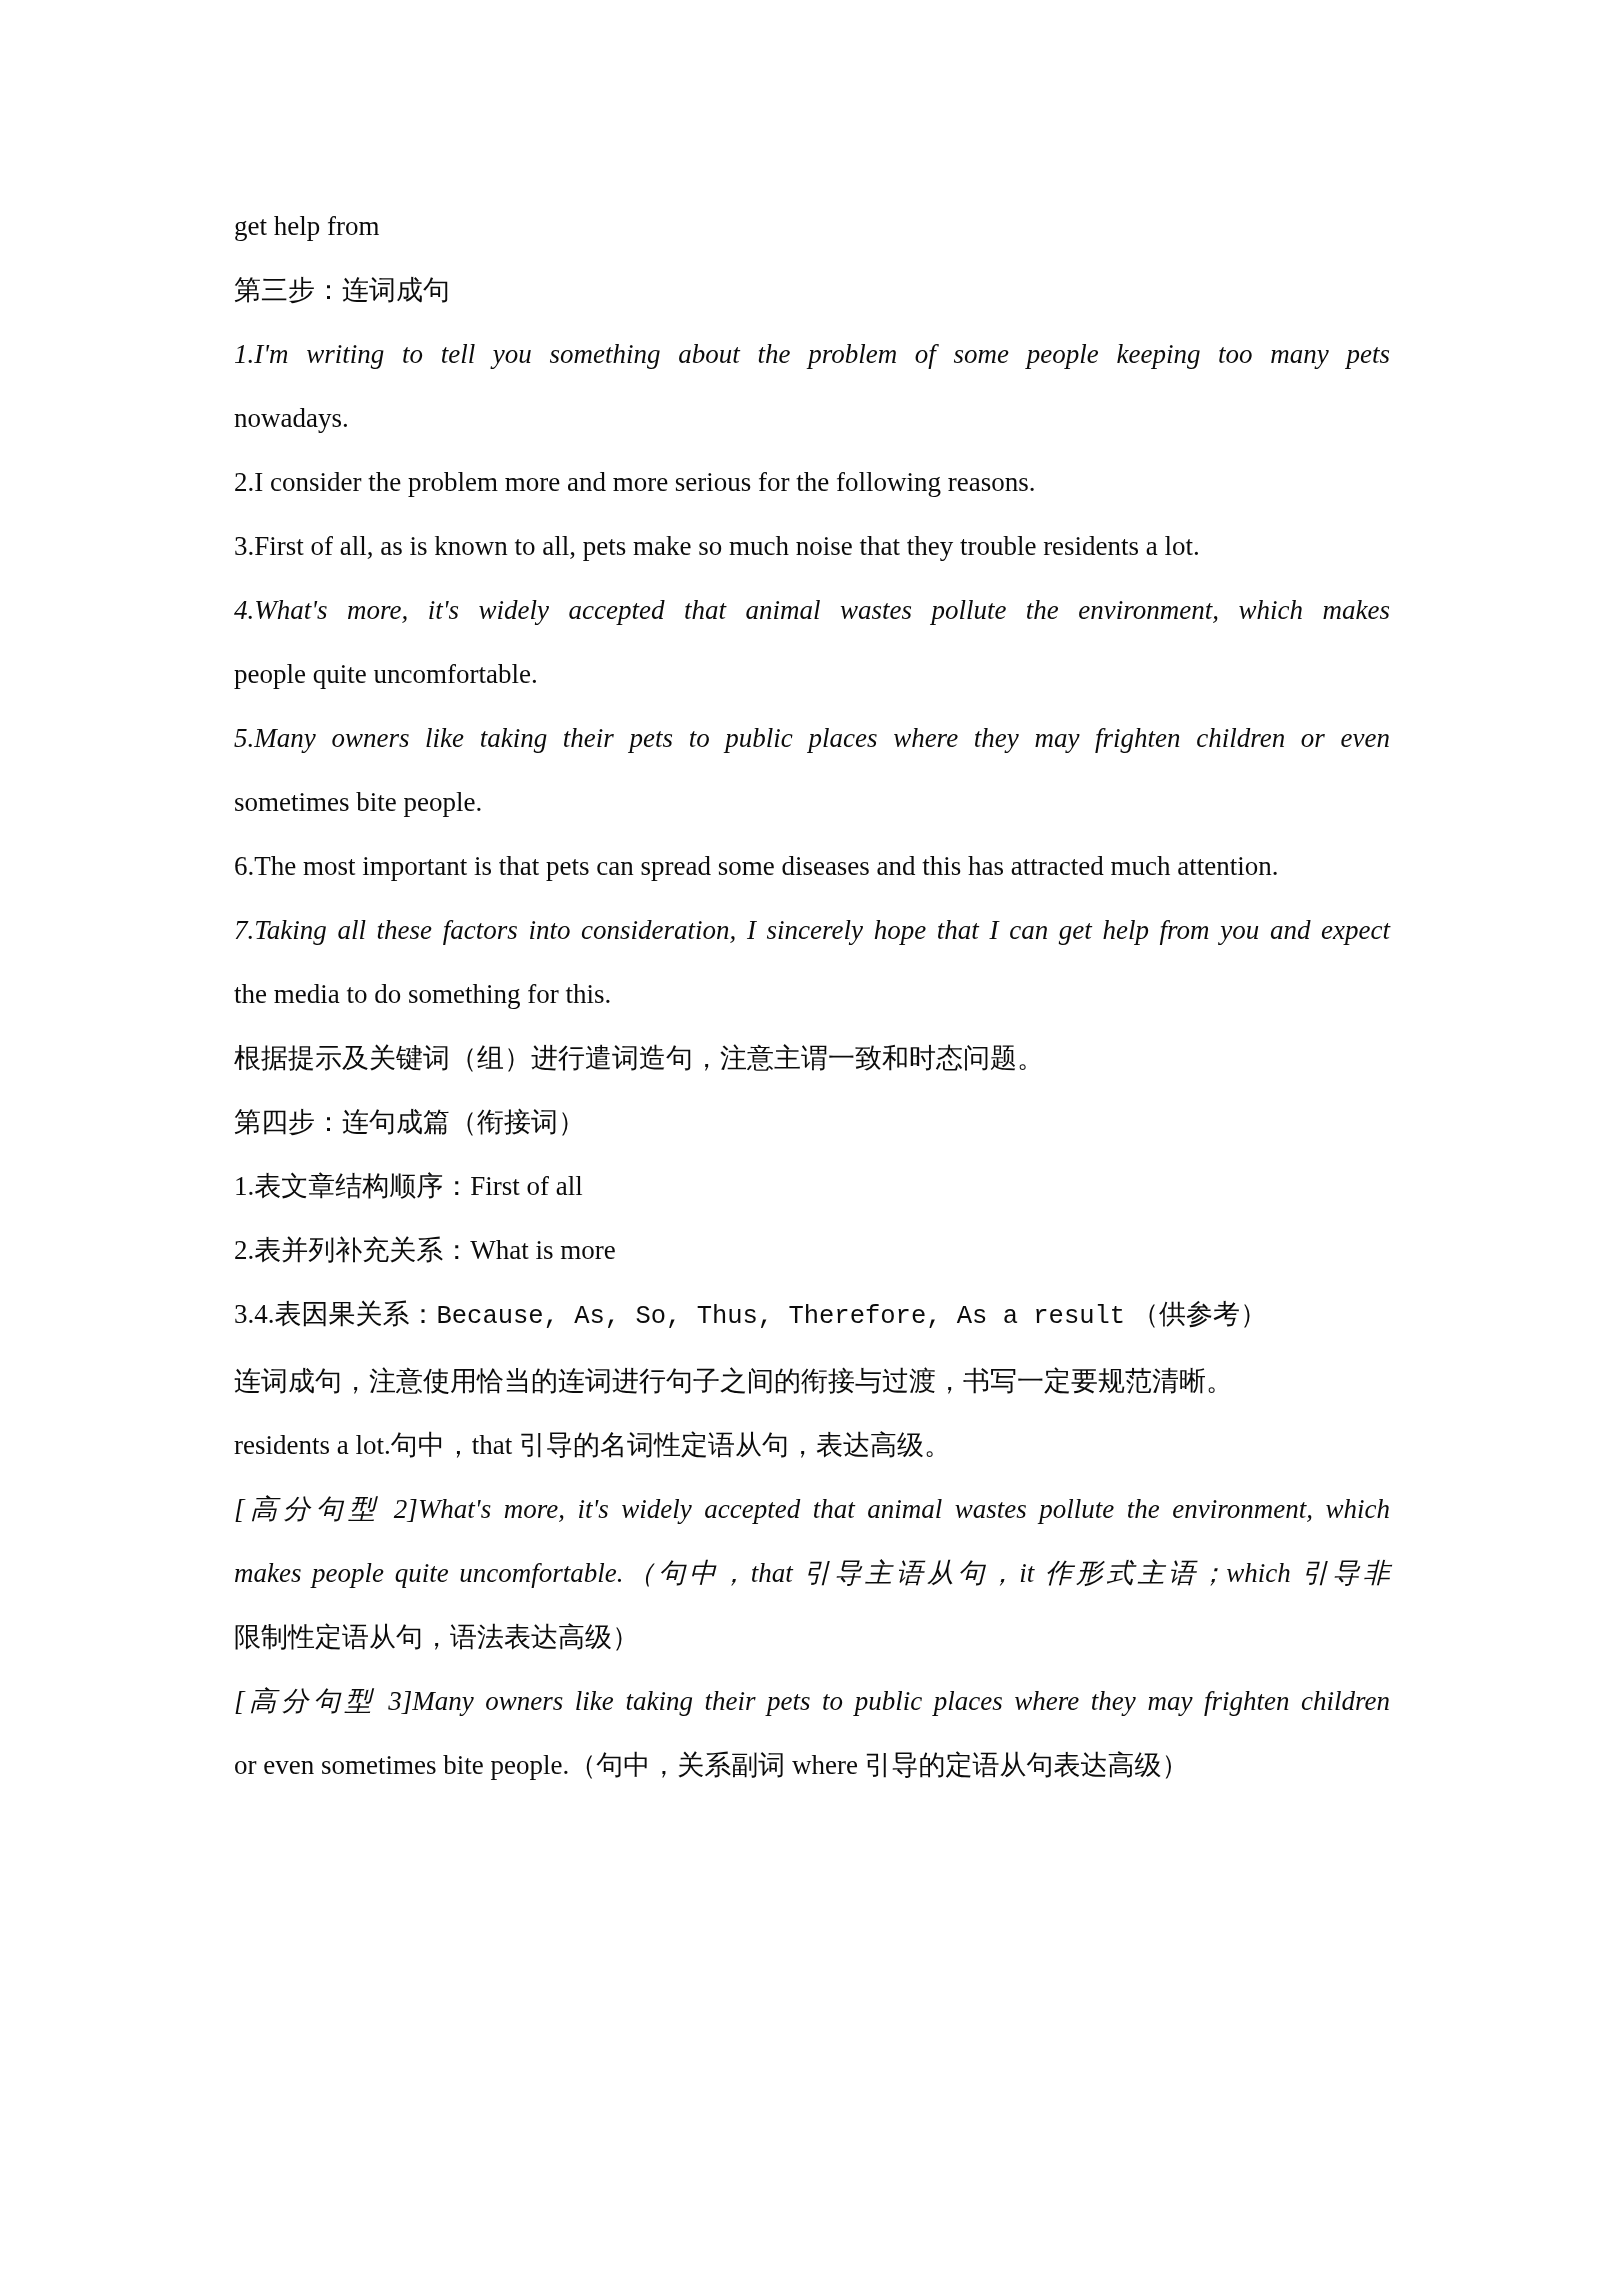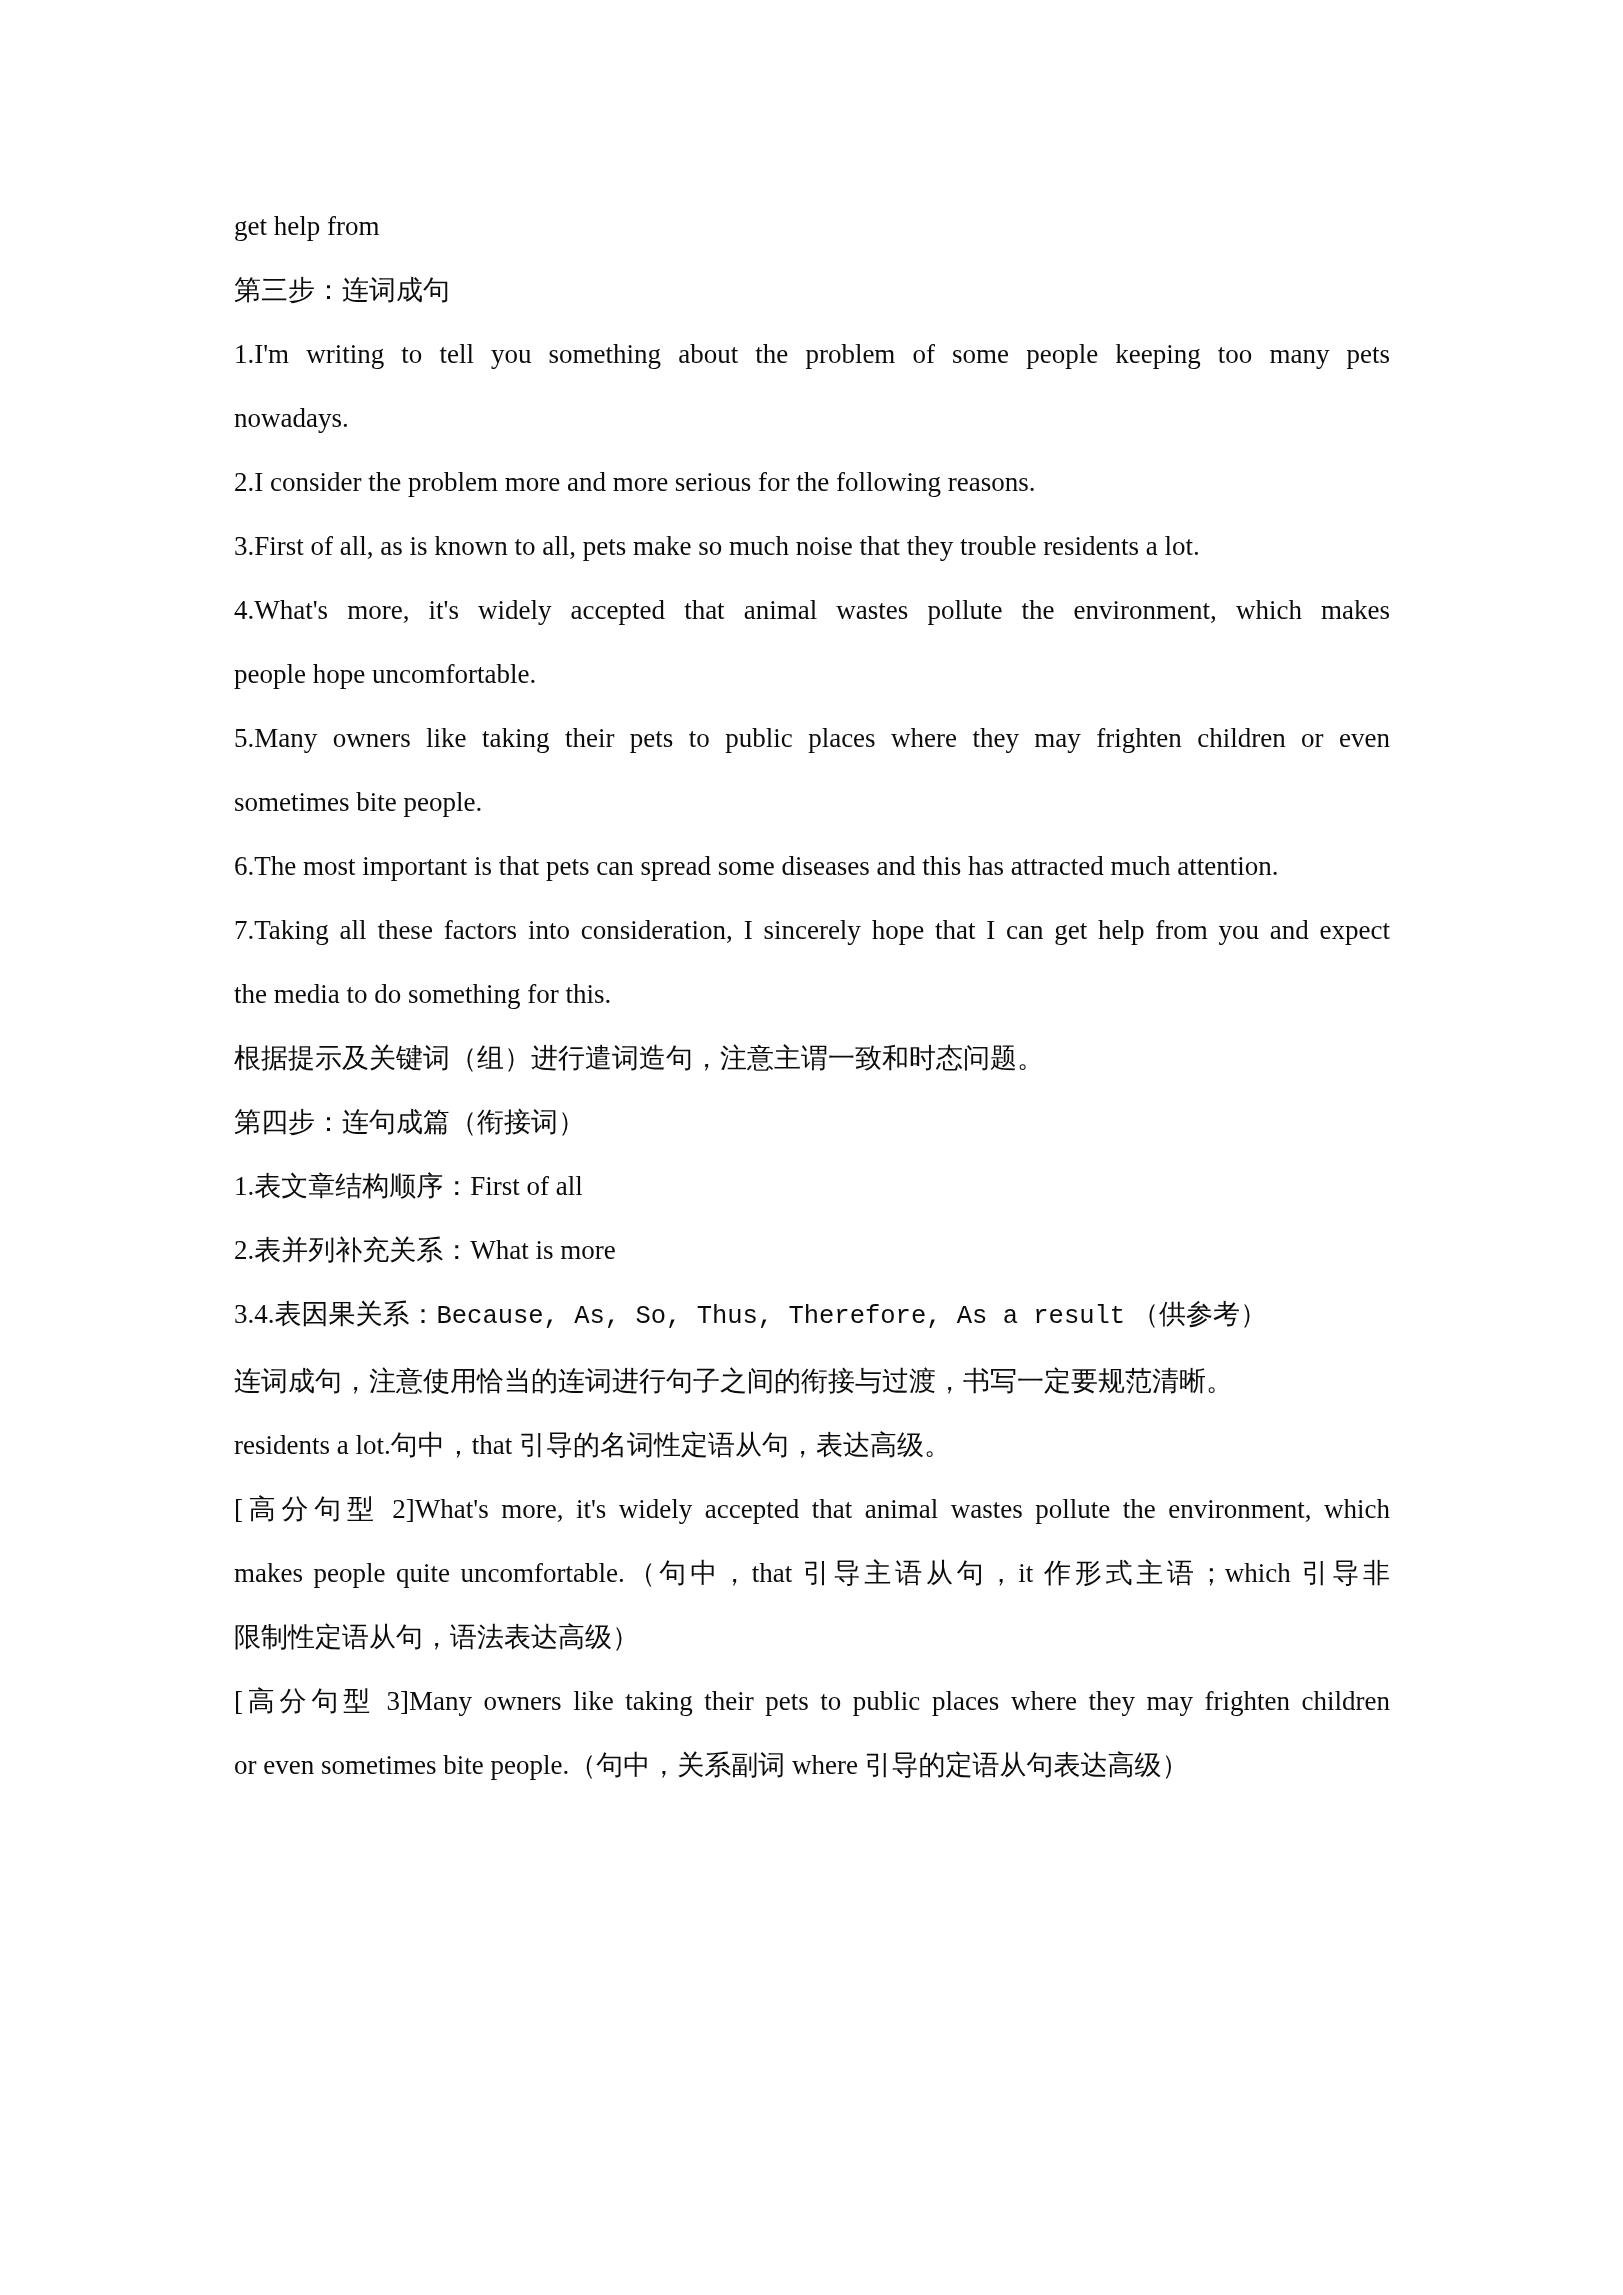--- a/index.html
+++ b/index.html
@@ -27,41 +27,42 @@
     padding: 0;
     font-size: 27px;
     line-height: 64px;
     text-align: left;
     white-space: normal;
     font-family: "Liberation Serif", "DejaVu Serif", serif;
   }
   .line.j {
     text-align: justify;
     text-align-last: justify;
+    font-style: italic;
   }
   .mono {
     font-family: "Liberation Mono", "DejaVu Sans Mono", monospace;
     font-size: 25.5px;
     margin-top: 41px;
   }
 </style>
 </head>
 <body>
 
 <div id="page">
   <div id="doc">
 
     <p class="line">get help from</p>
     <p class="line">第三步：连词成句</p>
     <p class="line j">1.I'm writing to tell you something about the problem of some people keeping too many pets</p>
     <p class="line">nowadays.</p>
     <p class="line">2.I consider the problem more and more serious for the following reasons.</p>
     <p class="line">3.First of all, as is known to all, pets make so much noise that they trouble residents a lot.</p>
     <p class="line j">4.What's more, it's widely accepted that animal wastes pollute the environment, which makes</p>
-    <p class="line">people hope uncomfortable.</p>
+    <p class="line">people quite uncomfortable.</p>
     <p class="line j">5.Many owners like taking their pets to public places where they may frighten children or even</p>
     <p class="line">sometimes bite people.</p>
     <p class="line">6.The most important is that pets can spread some diseases and this has attracted much attention.</p>
     <p class="line j">7.Taking all these factors into consideration, I sincerely hope that I can get help from you and expect</p>
     <p class="line">the media to do something for this.</p>
     <p class="line">根据提示及关键词（组）进行遣词造句，注意主谓一致和时态问题。</p>
     <p class="line">第四步：连句成篇（衔接词）</p>
     <p class="line">1.表文章结构顺序：First of all</p>
     <p class="line">2.表并列补充关系：What is more</p>
     <p class="line">

